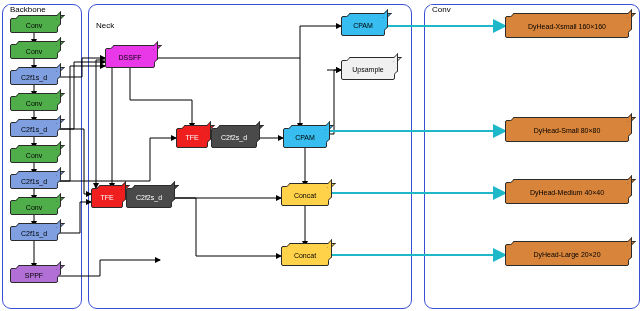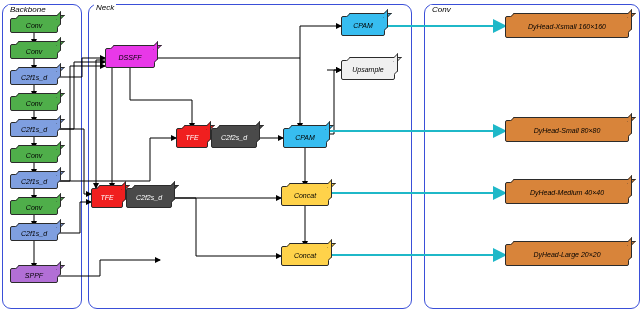--- a/index.html
+++ b/index.html
@@ -2,21 +2,21 @@
 <html><head>
 <meta charset="utf-8">
 <style>
   html,body{margin:0;padding:0;}
   body{
     width:640px;height:311px;
     background:#ffffff;
     font-family:"Liberation Sans", sans-serif;
     overflow:hidden;
   }
-  #stage{position:relative;width:640px;height:220px;background:#fff;font-style:italic;}
+  #stage{position:relative;width:640px;height:220px;background:#fff;}
   .panel{
     position:absolute;
     border:1.5px solid #3a4fd8;
     border-radius:9px;
     background:transparent;
   }
   .panel-label{
     position:absolute;
     font-size:8px;
     color:#000;
@@ -112,21 +112,21 @@
         <path d="M327,131 L505,131" fill="none" stroke="#1fb8c8" stroke-width="2" marker-end="url(#arrow-cyan)"></path>
         <path d="M329,193 L505,193" fill="none" stroke="#1fb8c8" stroke-width="2" marker-end="url(#arrow-cyan)"></path>
         <path d="M329,255 L505,255" fill="none" stroke="#1fb8c8" stroke-width="2" marker-end="url(#arrow-cyan)"></path>
       </g>
   </svg>
 
   <div id="panels">
       <div class="panel" style="left: 2px; top: 4px; width: 78px; height: 303px;"></div>
       <div class="panel-label" style="left: 8px; top: 5px;">Backbone</div>
       <div class="panel" style="left: 88px; top: 4px; width: 322px; height: 303px;"></div>
-      <div class="panel-label" style="left: 94px; top: 3px;">Neck</div>
+      <div class="panel-label" style="left: 94px; top: 21px;">Neck</div>
       <div class="panel" style="left: 424px; top: 4px; width: 214px; height: 303px;"></div>
       <div class="panel-label" style="left: 430px; top: 5px;">Conv</div>
     </div>
   <div id="blocks">
       <div class="box" style="left: 10px; top: 18px; width: 48px; height: 15px; background: rgb(79, 174, 74); color: rgb(0, 0, 0);">
         <span class="slab-top" style="background: rgb(79, 174, 74);"></span>
         <span class="slab-right" style="background: rgb(79, 174, 74);"></span>
         <span class="lbl">Conv</span>
       </div>
       <div class="box" style="left: 10px; top: 44px; width: 48px; height: 15px; background: rgb(79, 174, 74); color: rgb(0, 0, 0);">

